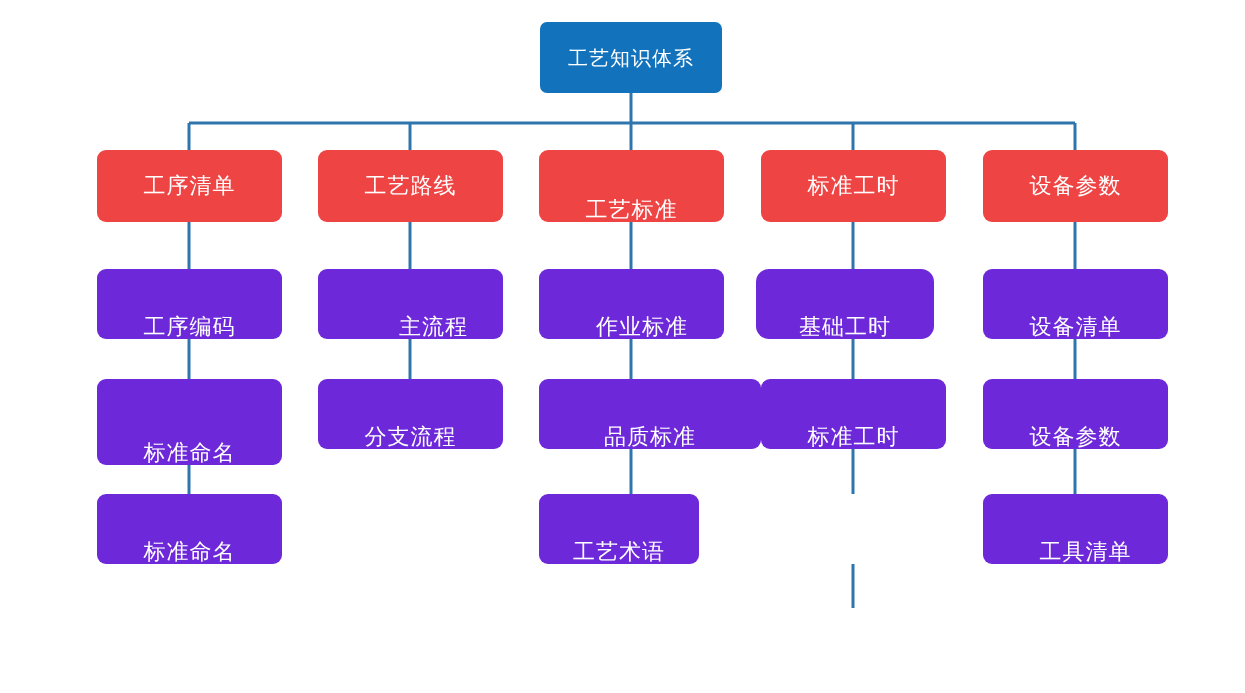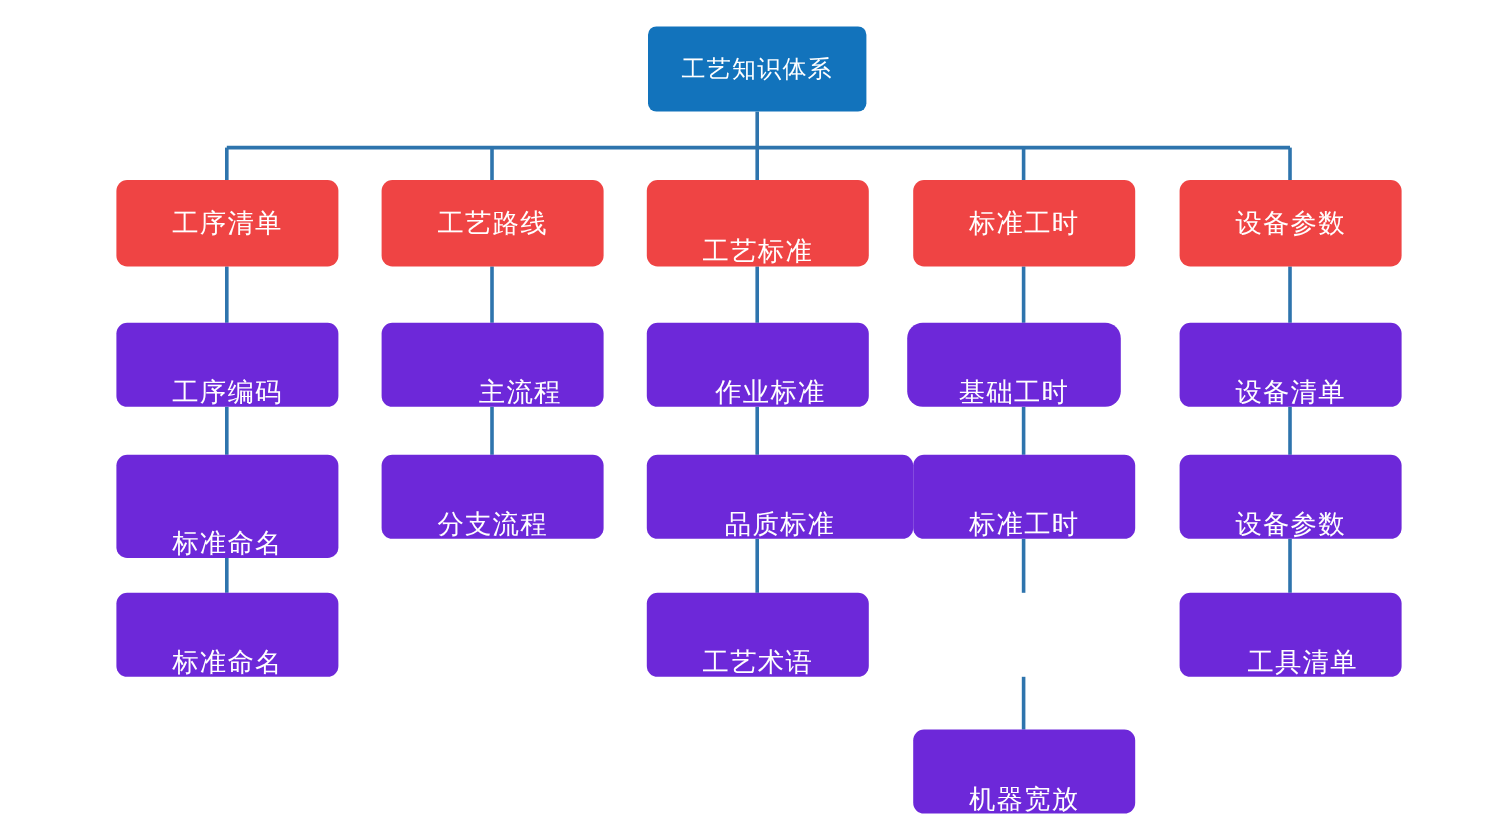--- a/index.html
+++ b/index.html
@@ -147,24 +147,21 @@
   <div class="node node-l3" style="left:761px; top:379px; width:185px; height:70px;">
     <span class="node-label">标准工时</span>
   </div>
   <div class="node node-l3" style="left:983px; top:379px; width:185px; height:70px;">
     <span class="node-label">设备参数</span>
   </div>
 
   <div class="node node-l3" style="left:97px; top:494px; width:185px; height:70px;">
     <span class="node-label">标准命名</span>
   </div>
-  <div class="node node-l3" style="left:539px; top:494px; width:185px; height:70px;">
+  <div class="node node-l3" style="left:539px; top:494px; width:160px; height:70px;">
     <span class="node-label">工艺术语</span>
   </div>
   <div class="node node-l3" style="left:983px; top:494px; width:185px; height:70px;padding-left:20px;">
     <span class="node-label">工具清单</span>
   </div>
 
-  <div class="node node-l3" style="left:761px; top:608px; width:185px; height:70px;">
-    <span class="node-label">机器宽放</span>
-  </div>
 
 </div>
 
 </body></html>

